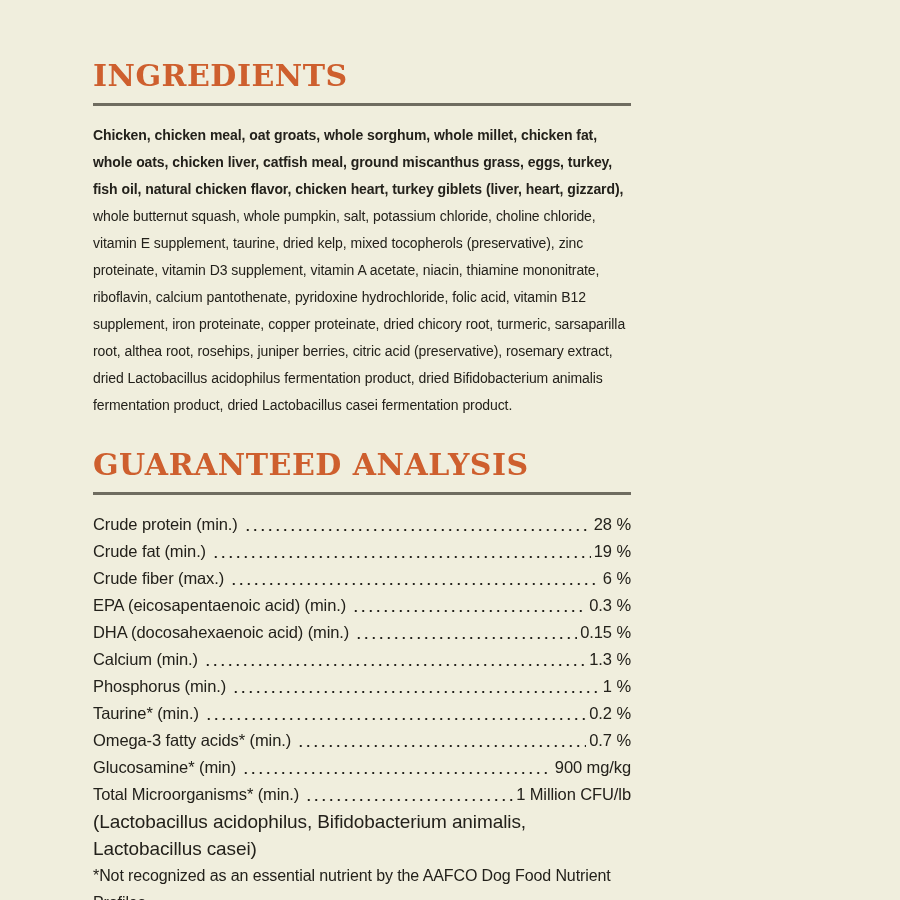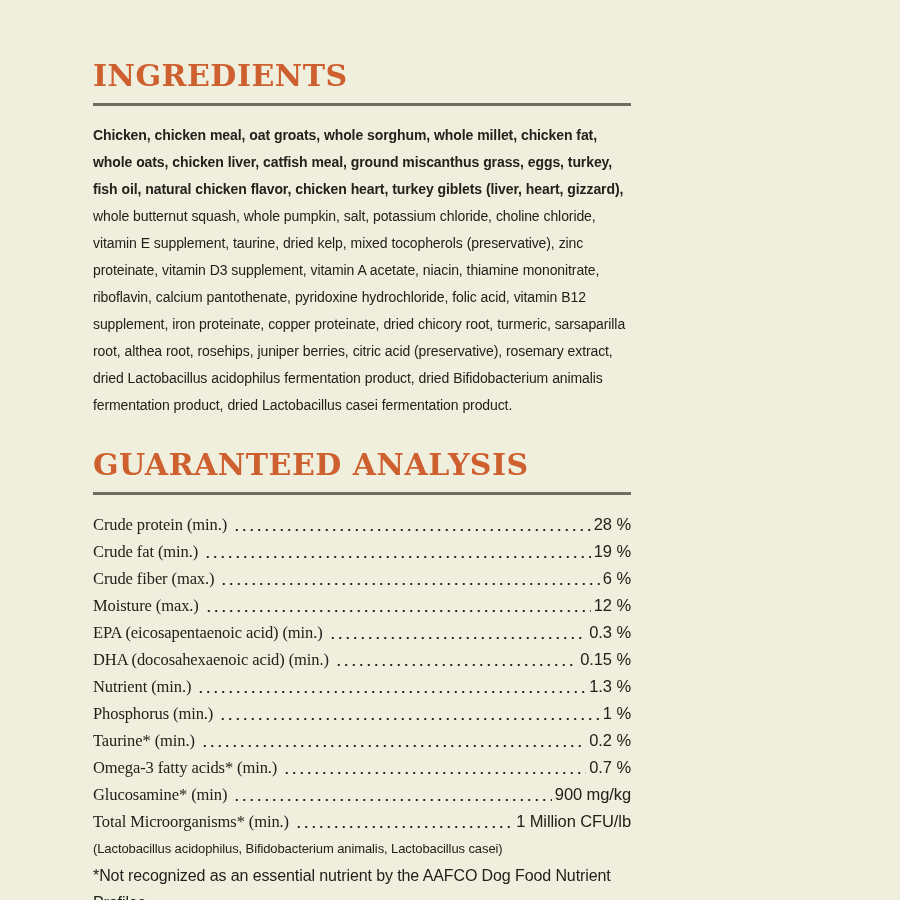--- a/index.html
+++ b/index.html
@@ -44,34 +44,34 @@
   .ingredients-text .bold{font-weight:bold;}
   .ga-section{margin-top:28px;}
   .ga-table{margin-top:16px;}
   .ga-row{
     display:flex;
     align-items:baseline;
     font-size:16.5px;
     line-height:27px;
     letter-spacing:-0.1px;
   }
-  .ga-label{white-space:nowrap;font-family:Liberation Serif, serif;}
+  .ga-label{white-space:nowrap;}
   .ga-value{white-space:nowrap;}
   .dots{
     flex:1;
     align-self:flex-end;
     height:4px;
     margin:0 3px 6px 6px;
     background-image:radial-gradient(circle, var(--ink) 1.15px, transparent 1.5px);
     background-size:7.5px 4px;
     background-repeat:repeat-x;
     background-position:left center;
   }
   .ga-subline{
-    font-size:13px;
+    font-size:19px;
     line-height:27px;
     letter-spacing:-0.1px;
   }
   .ga-footnote{
     font-size:16px;
     line-height:27px;
     letter-spacing:-0.1px;
   }
 </style>
 </head>
@@ -102,36 +102,31 @@
         <span class="ga-label">Crude fat (min.)</span>
         <span class="dots"></span>
         <span class="ga-value">19 %</span>
       </div>
       <div class="ga-row">
         <span class="ga-label">Crude fiber (max.)</span>
         <span class="dots"></span>
         <span class="ga-value">6 %</span>
       </div>
       <div class="ga-row">
-        <span class="ga-label">Moisture (max.)</span>
-        <span class="dots"></span>
-        <span class="ga-value">12 %</span>
-      </div>
-      <div class="ga-row">
         <span class="ga-label">EPA (eicosapentaenoic acid) (min.)</span>
         <span class="dots"></span>
         <span class="ga-value">0.3 %</span>
       </div>
       <div class="ga-row">
         <span class="ga-label">DHA (docosahexaenoic acid) (min.)</span>
         <span class="dots"></span>
         <span class="ga-value">0.15 %</span>
       </div>
       <div class="ga-row">
-        <span class="ga-label">Nutrient (min.)</span>
+        <span class="ga-label">Calcium (min.)</span>
         <span class="dots"></span>
         <span class="ga-value">1.3 %</span>
       </div>
       <div class="ga-row">
         <span class="ga-label">Phosphorus (min.)</span>
         <span class="dots"></span>
         <span class="ga-value">1 %</span>
       </div>
       <div class="ga-row">
         <span class="ga-label">Taurine* (min.)</span>

